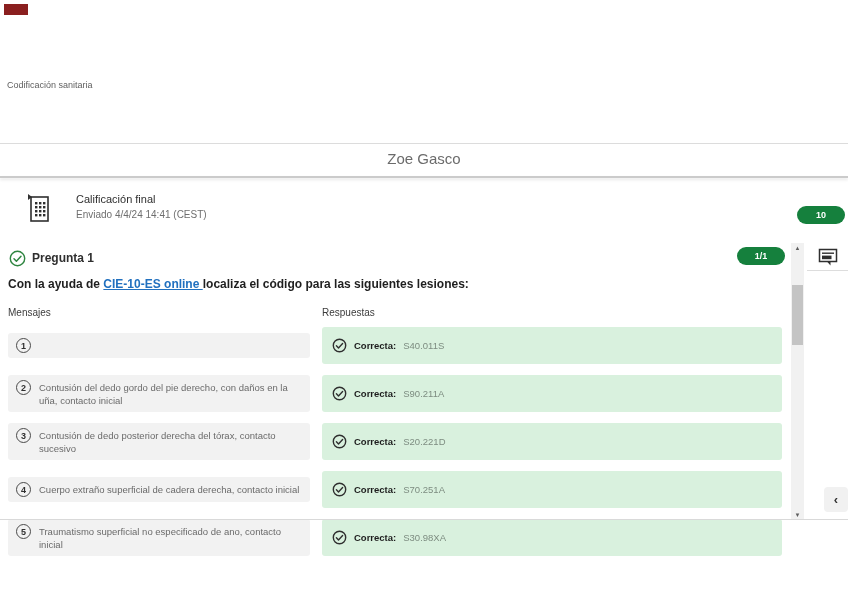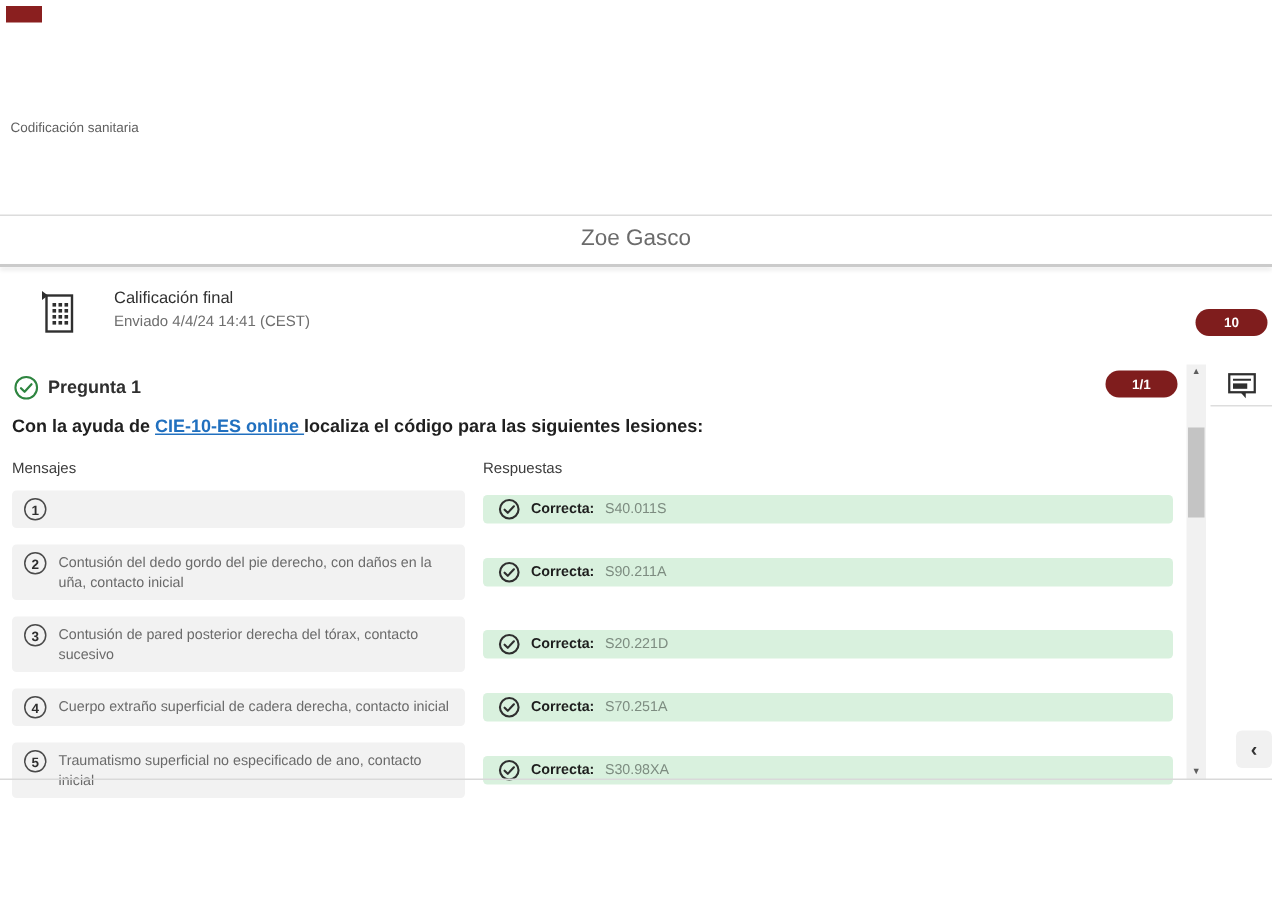--- a/index.html
+++ b/index.html
@@ -17,21 +17,21 @@
   .student-name { position: absolute; left: 0; right: 0; top: 150px; text-align: center;
                   font-size: 15px; color: #6b6b6b; }
 
   .panel-top { position: absolute; left: 0; top: 176px; width: 848px; height: 2px; background: #cbcbcb;
                box-shadow: 0 2px 3px rgba(0,0,0,0.10); }
 
   .grade-icon { position: absolute; left: 27px; top: 194px; }
   .grade-label { position: absolute; left: 76px; top: 193px; font-size: 11px; font-weight: normal; color: #2f2f2f; text-align: right; }
   .grade-sub   { position: absolute; left: 76px; top: 209px; font-size: 10px; color: #6e6e6e; }
 
-  .pill { position: absolute; height: 18px; border-radius: 9px; background: #7f1d1d; color: #fff;
+  .pill { position: absolute; height: 18px; border-radius: 9px; background: #15803d; color: #fff;
           font-size: 9px; font-weight: bold; display: flex; align-items: center; justify-content: center; }
   .pill-grade { left: 797px; top: 206px; width: 48px; }
   .pill-points { left: 737px; top: 247px; width: 48px; }
 
   .q-check { position: absolute; left: 9px; top: 250px; }
   .q-title { position: absolute; left: 32px; top: 251px; font-size: 12px; font-weight: bold; color: #2f2f2f; }
 
   .prompt { position: absolute; left: 8px; top: 277px; width: 720px; font-size: 12px; font-weight: bold; color: #1f1f1f; }
   .prompt a { color: #2170bf; text-decoration: underline; }
 
@@ -41,21 +41,21 @@
 
   .rows { position: absolute; left: 8px; top: 327px; width: 774px;
           display: grid; grid-template-columns: 302px 460px; column-gap: 12px; row-gap: 11px;
           align-items: center; }
   .msg-cell { background: #f2f2f2; border-radius: 3px; padding: 5px 8px; display: flex;
               align-items: flex-start; gap: 8px; min-height: 25px; }
   .num-circle { width: 15px; height: 15px; border: 1px solid #4a4a4a; border-radius: 50%;
                 font-size: 9px; font-weight: bold; color: #2f2f2f; flex: 0 0 15px;
                 display: flex; align-items: center; justify-content: center; }
   .msg-text { font-size: 9.5px; color: #6a6a6a; line-height: 13px; margin-top: 1px; max-width: 268px; }
-  .ans-cell { background: #d9f1de; border-radius: 3px; height: 19px; display: flex;
+  .ans-cell { background: #d9f1de; border-radius: 3px; height: 37px; display: flex;
               align-items: center; gap: 7px; padding: 0 10px; }
   .ans-label { font-size: 9.5px; font-weight: bold; color: #1d1d1d; }
   .ans-value { font-size: 9.5px; color: #7d8c80; }
 
   .scrollbar { position: absolute; left: 791px; top: 243px; width: 13px; height: 277px; background: #f1f1f1; }
   .sb-arrow { position: absolute; left: 0; width: 13px; text-align: center; font-size: 6px; color: #5e5e5e; }
   .sb-up { top: 2px; } .sb-down { bottom: 2px; }
   .sb-thumb { position: absolute; left: 1px; top: 42px; width: 11px; height: 60px; background: #c4c4c4; }
 
   .feedback-icon { position: absolute; left: 818px; top: 247px; cursor: pointer; }
@@ -146,21 +146,21 @@
             <circle cx="7.5" cy="7.5" r="6.2" fill="none" stroke="#2f2f2f" stroke-width="1.4"></circle>
             <path d="M4.4 7.8 L6.5 9.9 L10.6 5.5" fill="none" stroke="#2f2f2f" stroke-width="1.4" stroke-linecap="round" stroke-linejoin="round"></path>
           </svg>
         </span>
         <span class="ans-label">Correcta:</span>
         <span class="ans-value">S90.211A</span>
       </div>
 
       <div class="msg-cell">
         <span class="num-circle">3</span>
-        <span class="msg-text">Contusión de pared posterior derecha del tórax, contacto sucesivo</span>
+        <span class="msg-text">Contusión de dedo posterior derecha del tórax, contacto sucesivo</span>
       </div>
       <div class="ans-cell">
         <span>
           <svg width="15" height="15" viewBox="0 0 15 15" style="display:block">
             <circle cx="7.5" cy="7.5" r="6.2" fill="none" stroke="#2f2f2f" stroke-width="1.4"></circle>
             <path d="M4.4 7.8 L6.5 9.9 L10.6 5.5" fill="none" stroke="#2f2f2f" stroke-width="1.4" stroke-linecap="round" stroke-linejoin="round"></path>
           </svg>
         </span>
         <span class="ans-label">Correcta:</span>
         <span class="ans-value">S20.221D</span>

